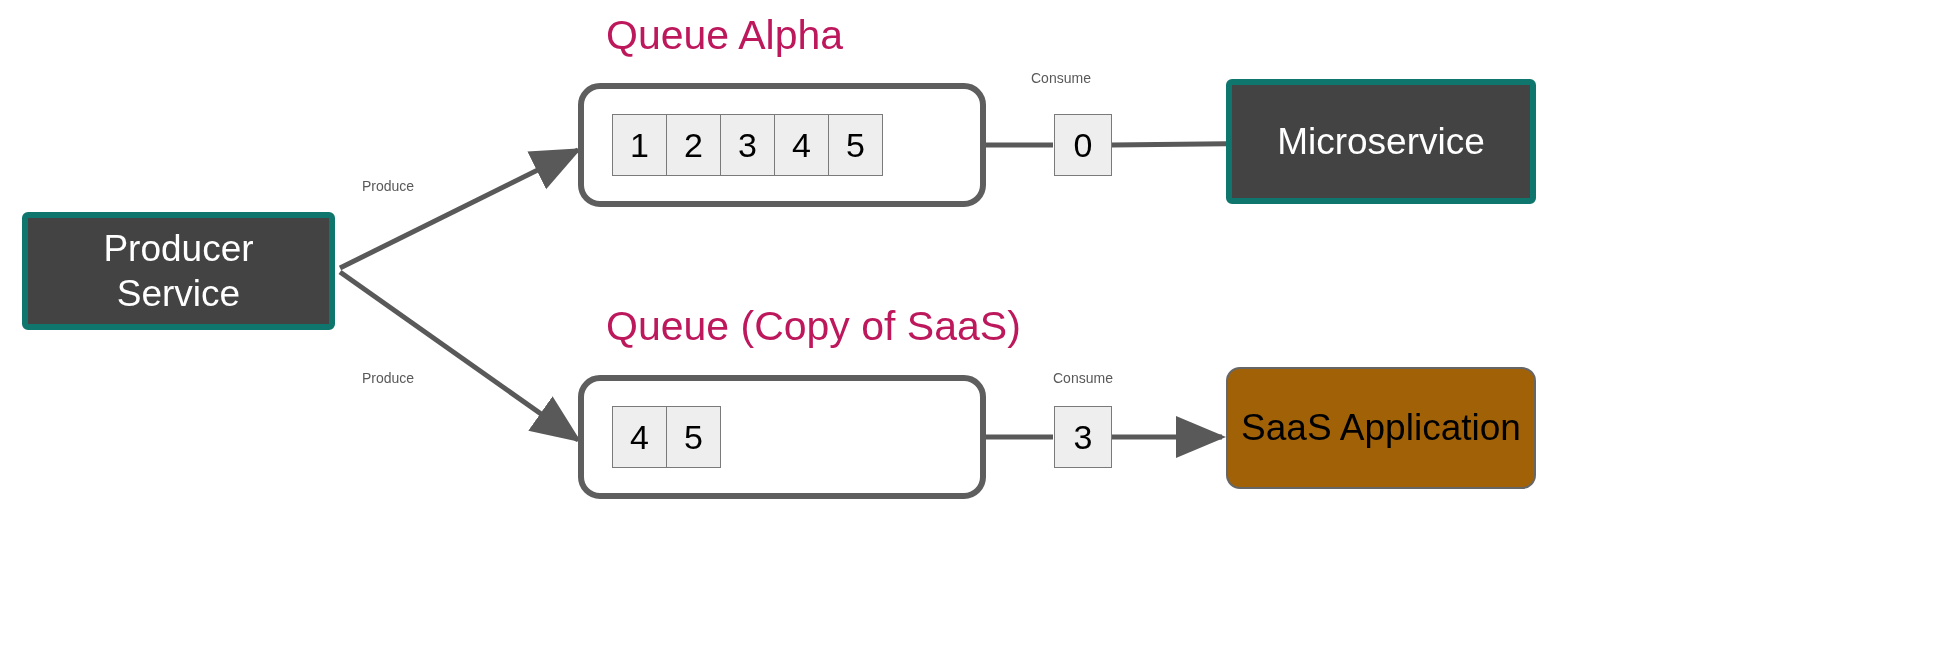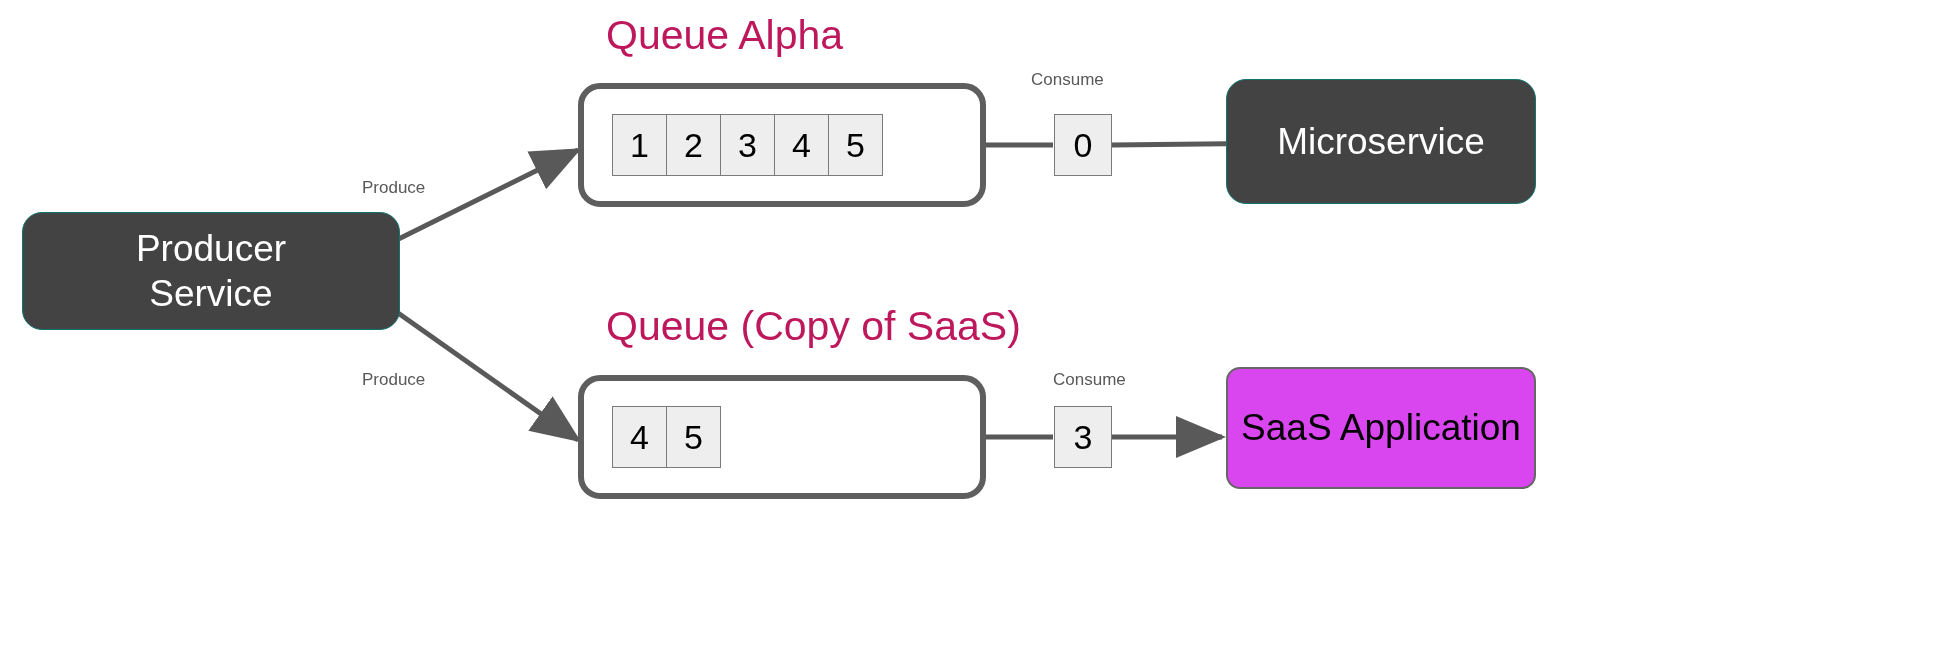--- a/index.html
+++ b/index.html
@@ -25,29 +25,29 @@
     box-sizing: border-box;
     display: flex;
     align-items: center;
     justify-content: center;
     text-align: center;
   }
 
   
   .box-dark {
     background: #434343;
-    border: 1px solid #0f766e;
-    border-radius: 20px;
+    border: 6px solid #0f766e;
+    border-radius: 6px;
     color: #ffffff;
     font-size: 37px;
     line-height: 1.22;
   }
   
   .box-light {
-    background: #d946ef;
+    background: #a16207;
     border: 2px solid #666666;
     border-radius: 14px;
     color: #000000;
     font-size: 37px;
     line-height: 1.22;
   }
 
   
   .queue-shell {
     position: absolute;
@@ -99,21 +99,21 @@
     position: absolute;
     color: #be185d;
     font-size: 41px;
     white-space: nowrap;
   }
 
   
   .edge-label {
     position: absolute;
     color: #595959;
-    font-size: 17px;
+    font-size: 14px;
     white-space: nowrap;
   }
 </style>
 </head>
 <body>
 
 <svg id="canvas" viewBox="0 0 1954 664" xmlns="http://www.w3.org/2000/svg">
   <defs>
     <marker id="arrow-head" markerWidth="11" markerHeight="11" refX="9.2" refY="5" orient="auto" markerUnits="strokeWidth">
       <path d="M0,0.8 L10,5 L0,9.2 z" fill="#595959"></path>
@@ -126,21 +126,21 @@
 
   <path d="M 985 145 L 1053 145" stroke="#595959" stroke-width="5" fill="none"></path>
 
   <path d="M 1112 145 L 1290 143" stroke="#595959" stroke-width="5" fill="none" marker-end="url(#arrow-head)"></path>
 
   <path d="M 985 437 L 1053 437" stroke="#595959" stroke-width="5" fill="none"></path>
 
   <path d="M 1112 437 L 1222 437" stroke="#595959" stroke-width="5" fill="none" marker-end="url(#arrow-head)"></path>
 </svg>
 
-<div class="node box-dark" style="left:22px; top:212px; width:378px; height:118px;">
+<div class="node box-dark" style="left:22px; top:212px; width:313px; height:118px;">
   <div>
     <div>Producer</div>
     <div>Service</div>
   </div>
 </div>
 
 <div class="edge-label" style="left:362px; top:178px;">Produce</div>
 <div class="edge-label" style="left:362px; top:370px;">Produce</div>
 
 <div class="queue-title" style="left:606px; top:12px;">Queue Alpha</div>

